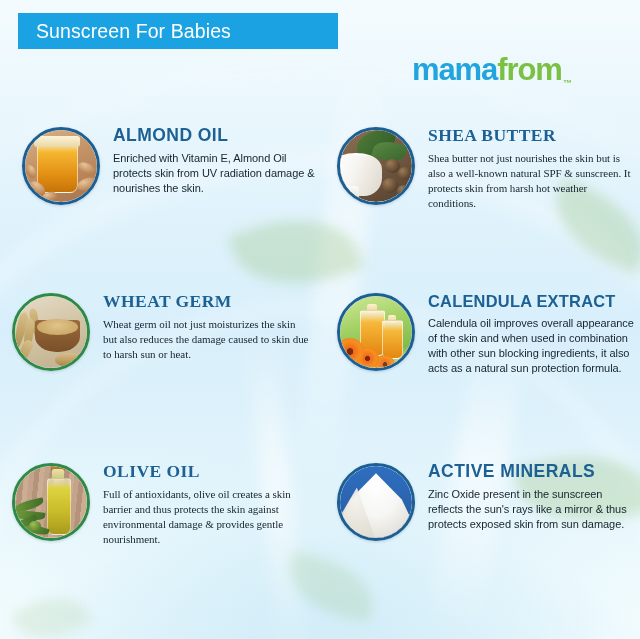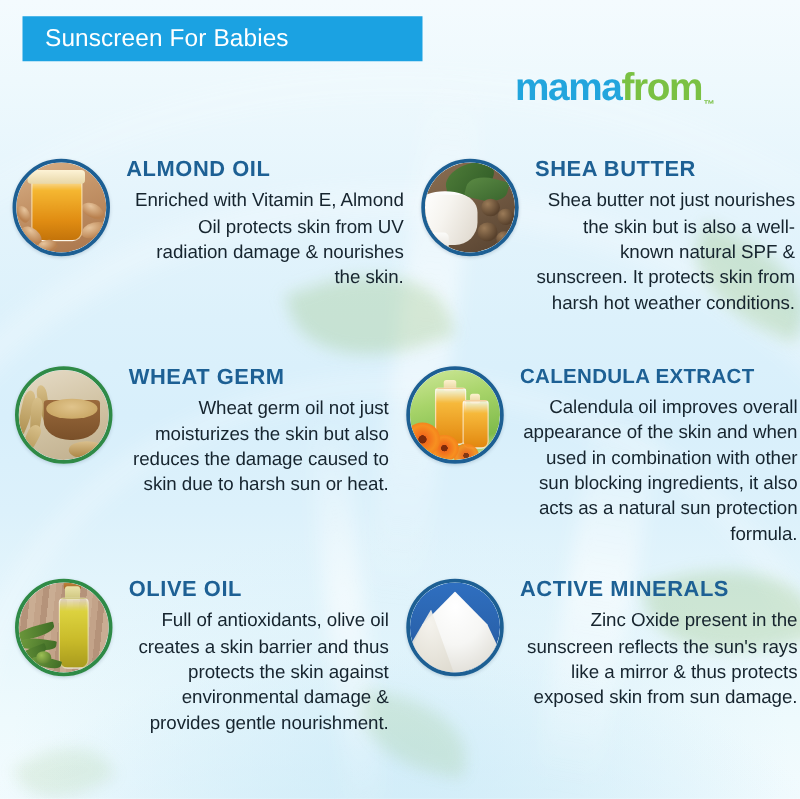--- a/index.html
+++ b/index.html
@@ -123,22 +123,22 @@
     width: 640px;
   }
   .row.r1 { height: 166px; }
   .row.r2 { height: 170px; }
   .row.r3 { height: 170px; }
 
   .cell {
     display: flex;
     align-items: flex-start;
   }
-  .cell.left  { width: 325px; padding-left: 10px; }
-  .cell.right { width: 315px; padding-left: 12px; }
+  .cell.left  { width: 325px; padding-left: 22px; }
+  .cell.right { width: 315px; padding-left: 12px; font-family: Liberation Serif, serif; }
 
   .thumb {
     flex: 0 0 auto;
     width: 78px; height: 78px;
     border-radius: 50%;
     margin-top: 15px;
     margin-right: 13px;
     overflow: hidden;
     position: relative;
     box-shadow: 0 1px 3px rgba(0,40,70,.18);
@@ -158,25 +158,24 @@
     font-size: 17.5px;
     font-weight: 700;
     letter-spacing: .45px;
     line-height: 1.1;
     margin-bottom: 6px;
     white-space: nowrap;
   }
   .heading.small { font-size: 16.4px; letter-spacing: .25px; }
   .body {
     color: #16242e;
-    font-size: 15px;
+    font-size: 11px;
     line-height: 1.355;
     letter-spacing: -.05px;
     max-width: 222px;
-    text-align: right;
   }
   .cell.right .body { max-width: 208px; }
 
   
 
   
   .art-almond { background: linear-gradient(160deg,#d9b28a 0%,#c49468 40%,#a8744a 100%); }
   .art-almond .jar {
     position: absolute; left: 17%; top: 14%; width: 56%; height: 74%;
     background: linear-gradient(180deg, rgba(255,248,225,.92) 0%, #f5b731 22%, #e08c12 70%, #c4740a 100%);

